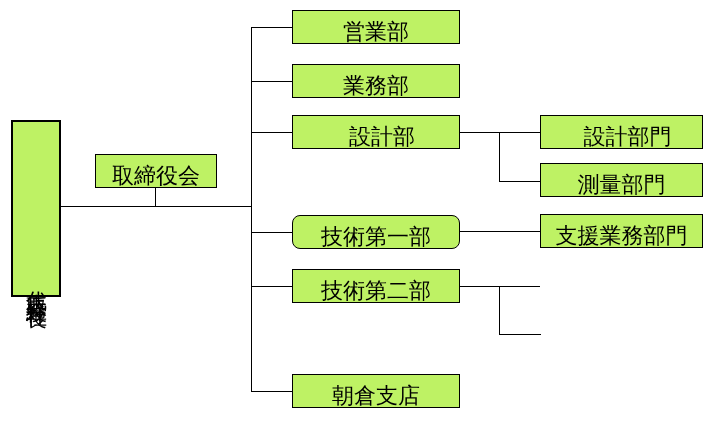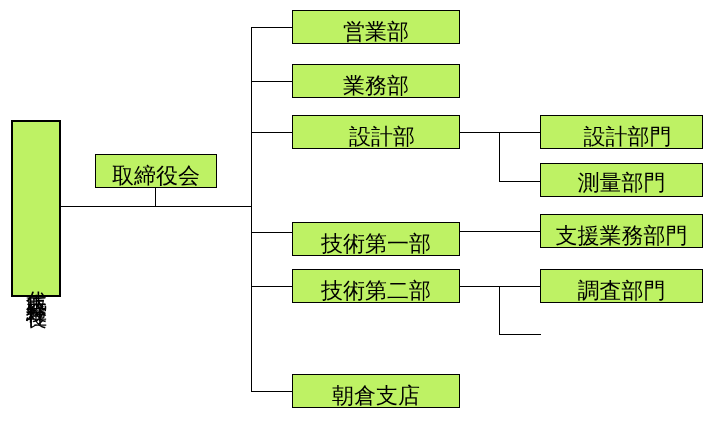--- a/index.html
+++ b/index.html
@@ -37,27 +37,27 @@
     writing-mode: vertical-rl;
     text-orientation: upright;
     letter-spacing: 3px;
   }
   .board { left: 95px;  top: 154px; width: 122px; height: 34px; }
 
   .dept  { left: 292px; width: 168px; height: 34px; }
   .d0 { top: 10px;  }
   .d1 { top: 64px;  }
   .d2 { top: 115px; padding-left: 12px; }
-  .d3 { top: 222px; }
+  .d3 { top: 215px; border-radius: 8px; }
   .d4 { top: 269px; }
   .d5 { top: 374px; }
 
   .divn { left: 540px; width: 163px; height: 34px; }
   .s0 { top: 115px; padding-left: 12px; }
-  .s1 { top: 163px; font-family: Liberation Mono, monospace; }
+  .s1 { top: 163px; }
   .s2 { top: 214px; }
   .s3 { top: 269px; }
   .s4 { top: 322px; }
 
   .hline { position: absolute; height: 1px; background: #000000; }
   .vline { position: absolute; width: 1px;  background: #000000; }
 
   .ln-president   { left: 61px;  top: 206px; width: 191px; }
   .ln-board       { left: 155px; top: 188px; height: 19px; }
   .ln-trunk       { left: 251px; top: 27px;  height: 365px; }
@@ -109,23 +109,20 @@
 
   <div class="box divn s0">
     <span>設計部門</span>
   </div>
   <div class="box divn s1">
     <span>測量部門</span>
   </div>
   <div class="box divn s2">
     <span>支援業務部門</span>
   </div>
-  <div class="box divn s3">
-    <span>調査部門</span>
-  </div>
 
   <div class="hline ln-president"></div>
   <div class="vline ln-board"></div>
   <div class="vline ln-trunk"></div>
   <div class="hline ln-b0"></div>
   <div class="hline ln-b1"></div>
   <div class="hline ln-b2"></div>
   <div class="hline ln-b3"></div>
   <div class="hline ln-b4"></div>
   <div class="hline ln-b5"></div>

